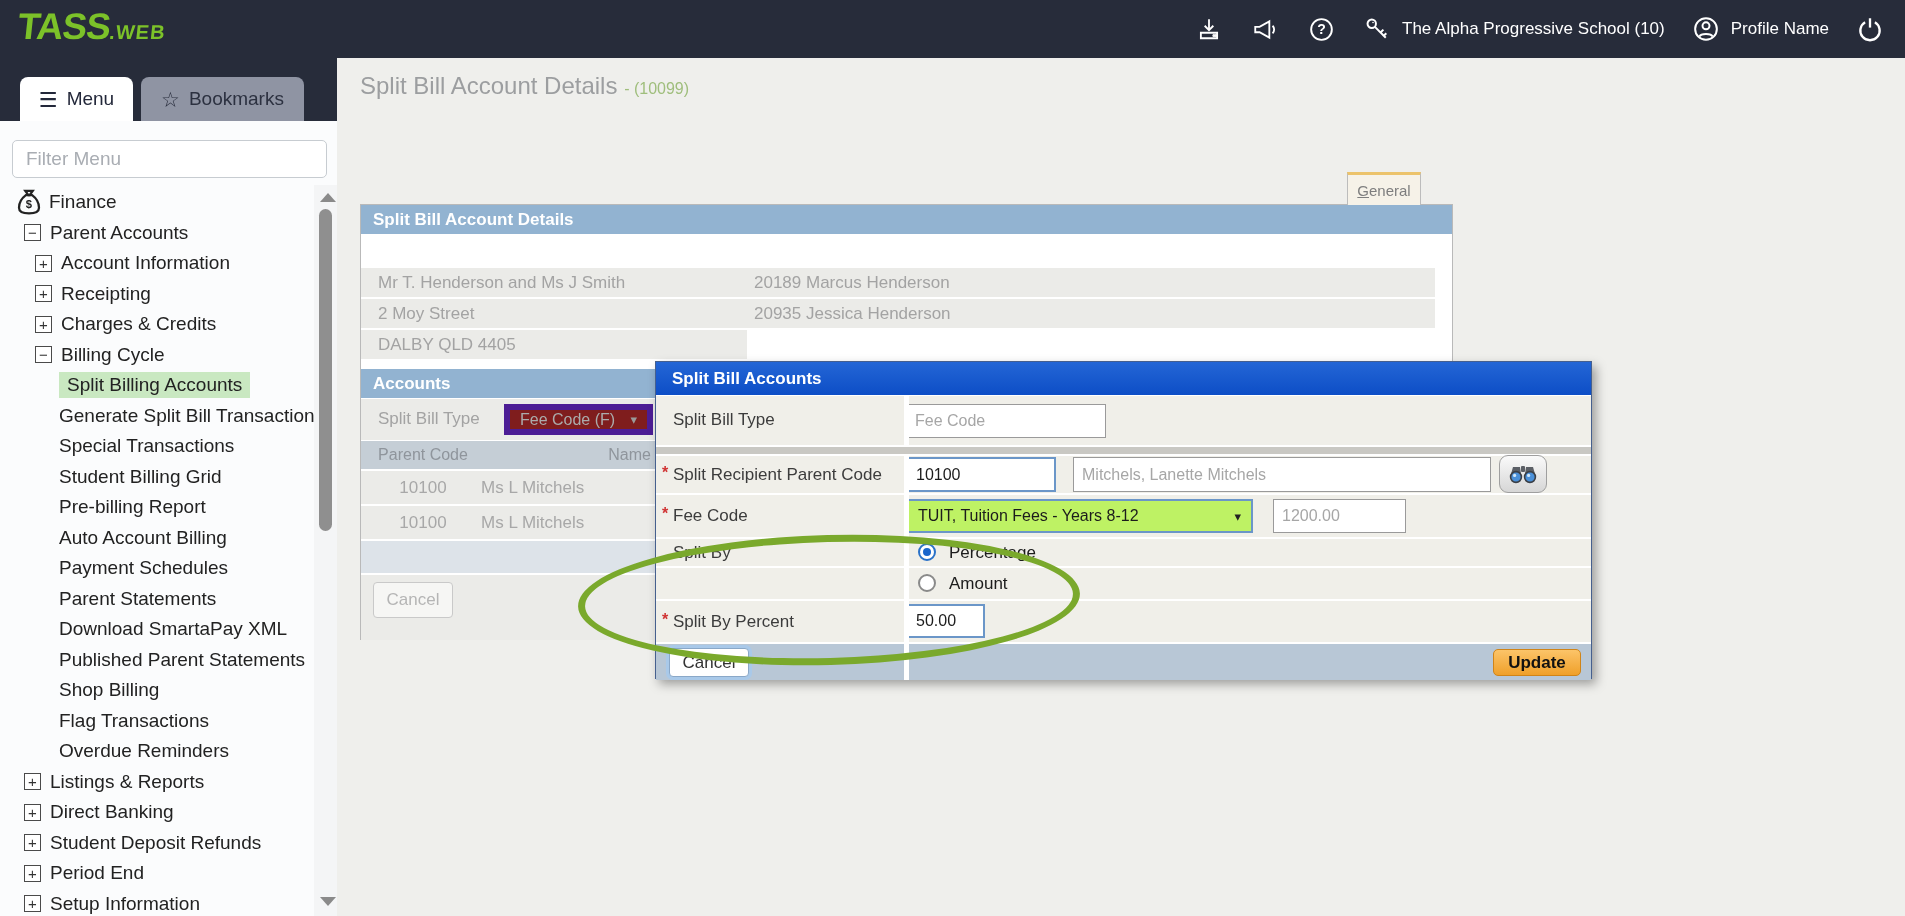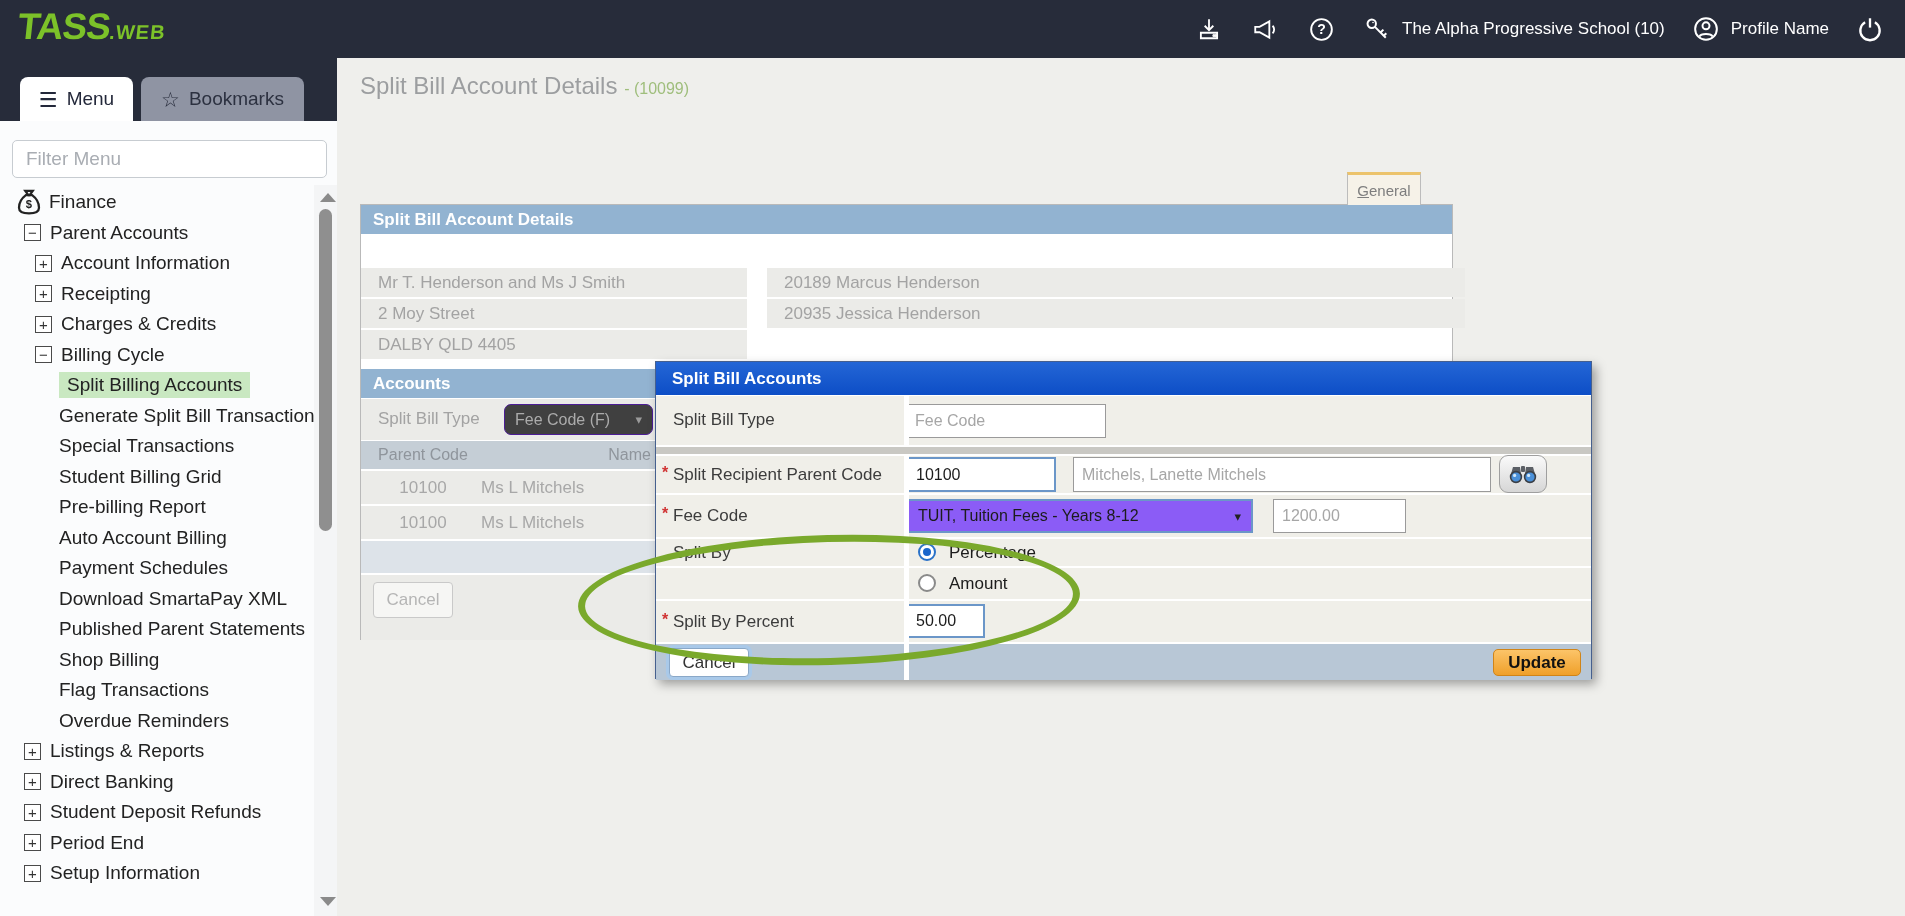--- a/index.html
+++ b/index.html
@@ -65,27 +65,27 @@
   .panel { position:absolute; left:360px; top:204px; width:1093px; height:436px; background:#fff;
     border:1px solid #b9b9b9; z-index:1; }
   .p-header { position:absolute; left:0; width:100%; height:29px; background:#92b3d1; color:#fff;
     font-weight:bold; font-size:17px; display:flex; align-items:center; padding-left:12px; }
   .hdr1 { top:0; }
   .banner { position:absolute; left:0; top:30px; width:100%; height:31px; background:#eaeae8;
     display:flex; align-items:center; justify-content:center; font-weight:bold; font-size:17px; color:#9b9b9b; }
   .addr-row { position:absolute; background:#ebebe8; height:29px; display:flex; align-items:center;
     font-size:17px; color:#a3a3a3; padding-left:17px; }
   .addr-l { left:0; width:386px; }
-  .addr-r { left:406px; width:698px; }
+  .addr-r { left:376px; width:698px; }
   .ar1 { top:63px; } .ar2 { top:94px; } .ar3 { top:125px; }
   .hdr2 { top:164px; }
   .sbt-row { position:absolute; left:0; top:194px; width:100%; height:41px; background:#ebebe8; }
   .sbt-label { position:absolute; left:17px; top:10px; font-size:17px; color:#a3a3a3; }
-  .fake-select-dis { position:absolute; left:143px; top:5px; width:149px; height:31px; background:#404040;
-    border:1px solid #4c1d95; border-radius:7px; color:#ababab; font-size:16px;
+  .fake-select-dis { position:absolute; left:143px; top:5px; width:149px; height:31px; background:#7f1d1d;
+    border:6px solid #4c1d95; border-radius:0; color:#ababab; font-size:16px;
     display:flex; align-items:center; padding:0 10px; justify-content:space-between; }
   .fake-select-dis .chev { color:#9a9a9a; font-size:13px; }
   .acc-thead { position:absolute; left:0; top:236px; width:100%; height:28px; background:#c5ced6; font-size:16px; color:#8f959c; }
   .acc-thead .c1 { position:absolute; left:0; top:0; width:124px; height:28px; display:flex; align-items:center; justify-content:center; }
   .acc-thead .c2 { position:absolute; left:127px; top:0; width:163px; height:28px; display:flex; align-items:center; justify-content:flex-end; }
   .acc-row { position:absolute; left:0; width:100%; height:33px; background:#ebebe8; font-size:17px; color:#a8a8a8; }
   .acc-row .c1 { position:absolute; left:0; top:0; width:124px; height:33px; display:flex; align-items:center; justify-content:center; }
   .acc-row .c2 { position:absolute; left:120px; top:0; height:33px; display:flex; align-items:center; }
   .acc-empty { position:absolute; left:0; top:336px; width:100%; height:32px; background:#dde3e9; }
   .acc-footer { position:absolute; left:0; top:370px; width:100%; height:65px; background:#ebebe8; }
@@ -107,21 +107,21 @@
   .mr4 { top:177px; height:27px; }
   .mr5 { top:206px; height:31px; }
   .mr6 { top:239px; height:41px; }
   .m-footer { position:absolute; left:0; top:282px; width:100%; height:36px; background:#b8c7d6; }
   .m-label { position:absolute; left:17px; font-size:17px; color:#3c3c3c; white-space:nowrap; }
   .req { position:absolute; left:6px; color:#d03333; font-size:16px; font-weight:bold; }
   .inp { position:absolute; background:#fff; font-size:16px; padding:0 8px; outline:none;
     font-family:"Liberation Sans","DejaVu Sans",sans-serif; }
   .inp.dis { border:1px solid #9a9a9a; color:#a6a6a6; }
   .inp.act { border:2px solid #6b96c8; color:#1c1c1c; }
-  .fake-select { position:absolute; left:250px; top:4px; width:347px; height:34px; background:#8b5cf6;
+  .fake-select { position:absolute; left:250px; top:4px; width:347px; height:34px; background:#bef264;
     border:2px solid #6b96c8; color:#1c1c1c; font-size:16px; display:flex; align-items:center;
     padding:0 10px; justify-content:space-between; cursor:pointer; }
   .fake-select .chev { color:#222; font-size:13px; }
   .radio { position:absolute; width:18px; height:18px; border-radius:50%; background:#fff; cursor:pointer; }
   .radio.on { border:2px solid #2a72c8; }
   .radio.on::after { content:""; position:absolute; left:3px; top:3px; width:8px; height:8px; border-radius:50%; background:#1a66cc; }
   .radio.off { border:2px solid #8a8a8a; }
   .radio-lbl { position:absolute; font-size:17px; color:#1c1c1c; }
   .btn-binoc { position:absolute; left:843px; top:-1px; width:48px; height:38px; border:1px solid #9f9f9f;
     border-radius:9px; background:linear-gradient(#fafafa,#d6d6d6); cursor:pointer;
@@ -255,20 +255,23 @@
       <div class="tree-row lvl3">
         <span class="lbl">Pre-billing Report</span>
       </div>
       <div class="tree-row lvl3">
         <span class="lbl">Auto Account Billing</span>
       </div>
       <div class="tree-row lvl3">
         <span class="lbl">Payment Schedules</span>
       </div>
       <div class="tree-row lvl3">
+        <span class="lbl">Parent Statements</span>
+      </div>
+      <div class="tree-row lvl3">
         <span class="lbl">Download SmartaPay XML</span>
       </div>
       <div class="tree-row lvl3">
         <span class="lbl">Published Parent Statements</span>
       </div>
       <div class="tree-row lvl3">
         <span class="lbl">Shop Billing</span>
       </div>
       <div class="tree-row lvl3">
         <span class="lbl">Flag Transactions</span>

